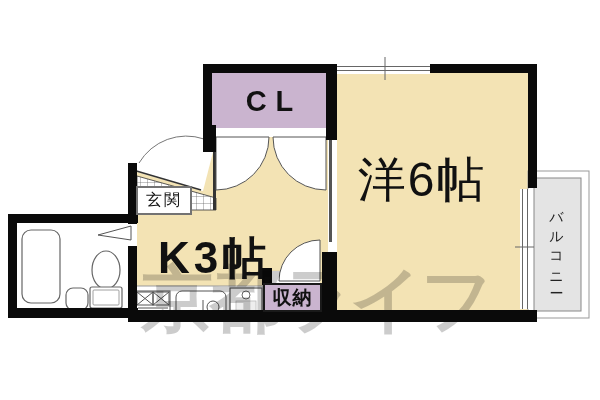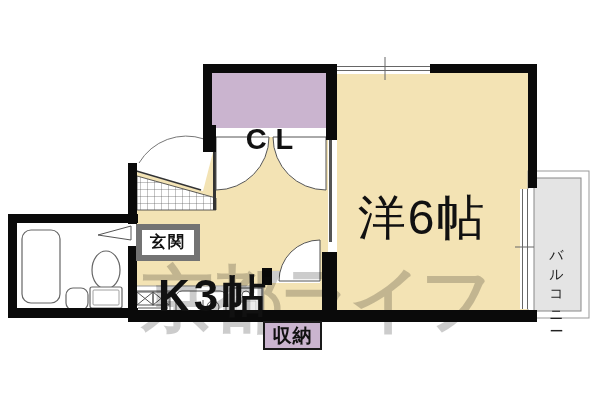--- a/index.html
+++ b/index.html
@@ -1,25 +1,25 @@
 <!DOCTYPE html>
 <html><head>
 <meta charset="utf-8">
 <style>
   html,body{margin:0;padding:0;background:#fff;}
   .stage{position:relative;width:600px;height:400px;background:#fff;overflow:hidden;
          font-family:"Liberation Sans","DejaVu Sans",sans-serif;}
   .stage svg{position:absolute;left:0;top:0;z-index:1;}
   .lbl{position:absolute;z-index:5;color:#111;white-space:nowrap;
-       font-family:"Liberation Sans","DejaVu Sans",sans-serif;margin-top:38px;}
+       font-family:"Liberation Sans","DejaVu Sans",sans-serif;}
   .lbl.center{transform:translate(-50%,-50%);}
   .room-big{font-size:48px;font-weight:400;letter-spacing:2px;}
   .room-mid{font-size:44px;font-weight:700;letter-spacing:4px;}
   .cl-lbl{font-size:29px;font-weight:600;letter-spacing:9px;}
-  .genkan-box{background:#fff;border:6px solid #737373;font-size:16px;font-weight:700;
+  .genkan-box{background:#fff;border:2px solid #737373;font-size:16px;font-weight:400;
       display:flex;align-items:center;justify-content:center;letter-spacing:2px;text-align:center;}
   .shuno-box{border:2px solid #1a1a1a;font-size:19px;font-weight:600;
       display:flex;align-items:center;justify-content:center;letter-spacing:1px;text-align:right;}
   .balcony-lbl{writing-mode:vertical-rl;text-orientation:upright;font-size:14px;
       font-weight:500;letter-spacing:5px;display:flex;align-items:center;justify-content:center;color:#222;}
   .wm{font-weight:700;}
 </style>
 </head>
 <body>
 

